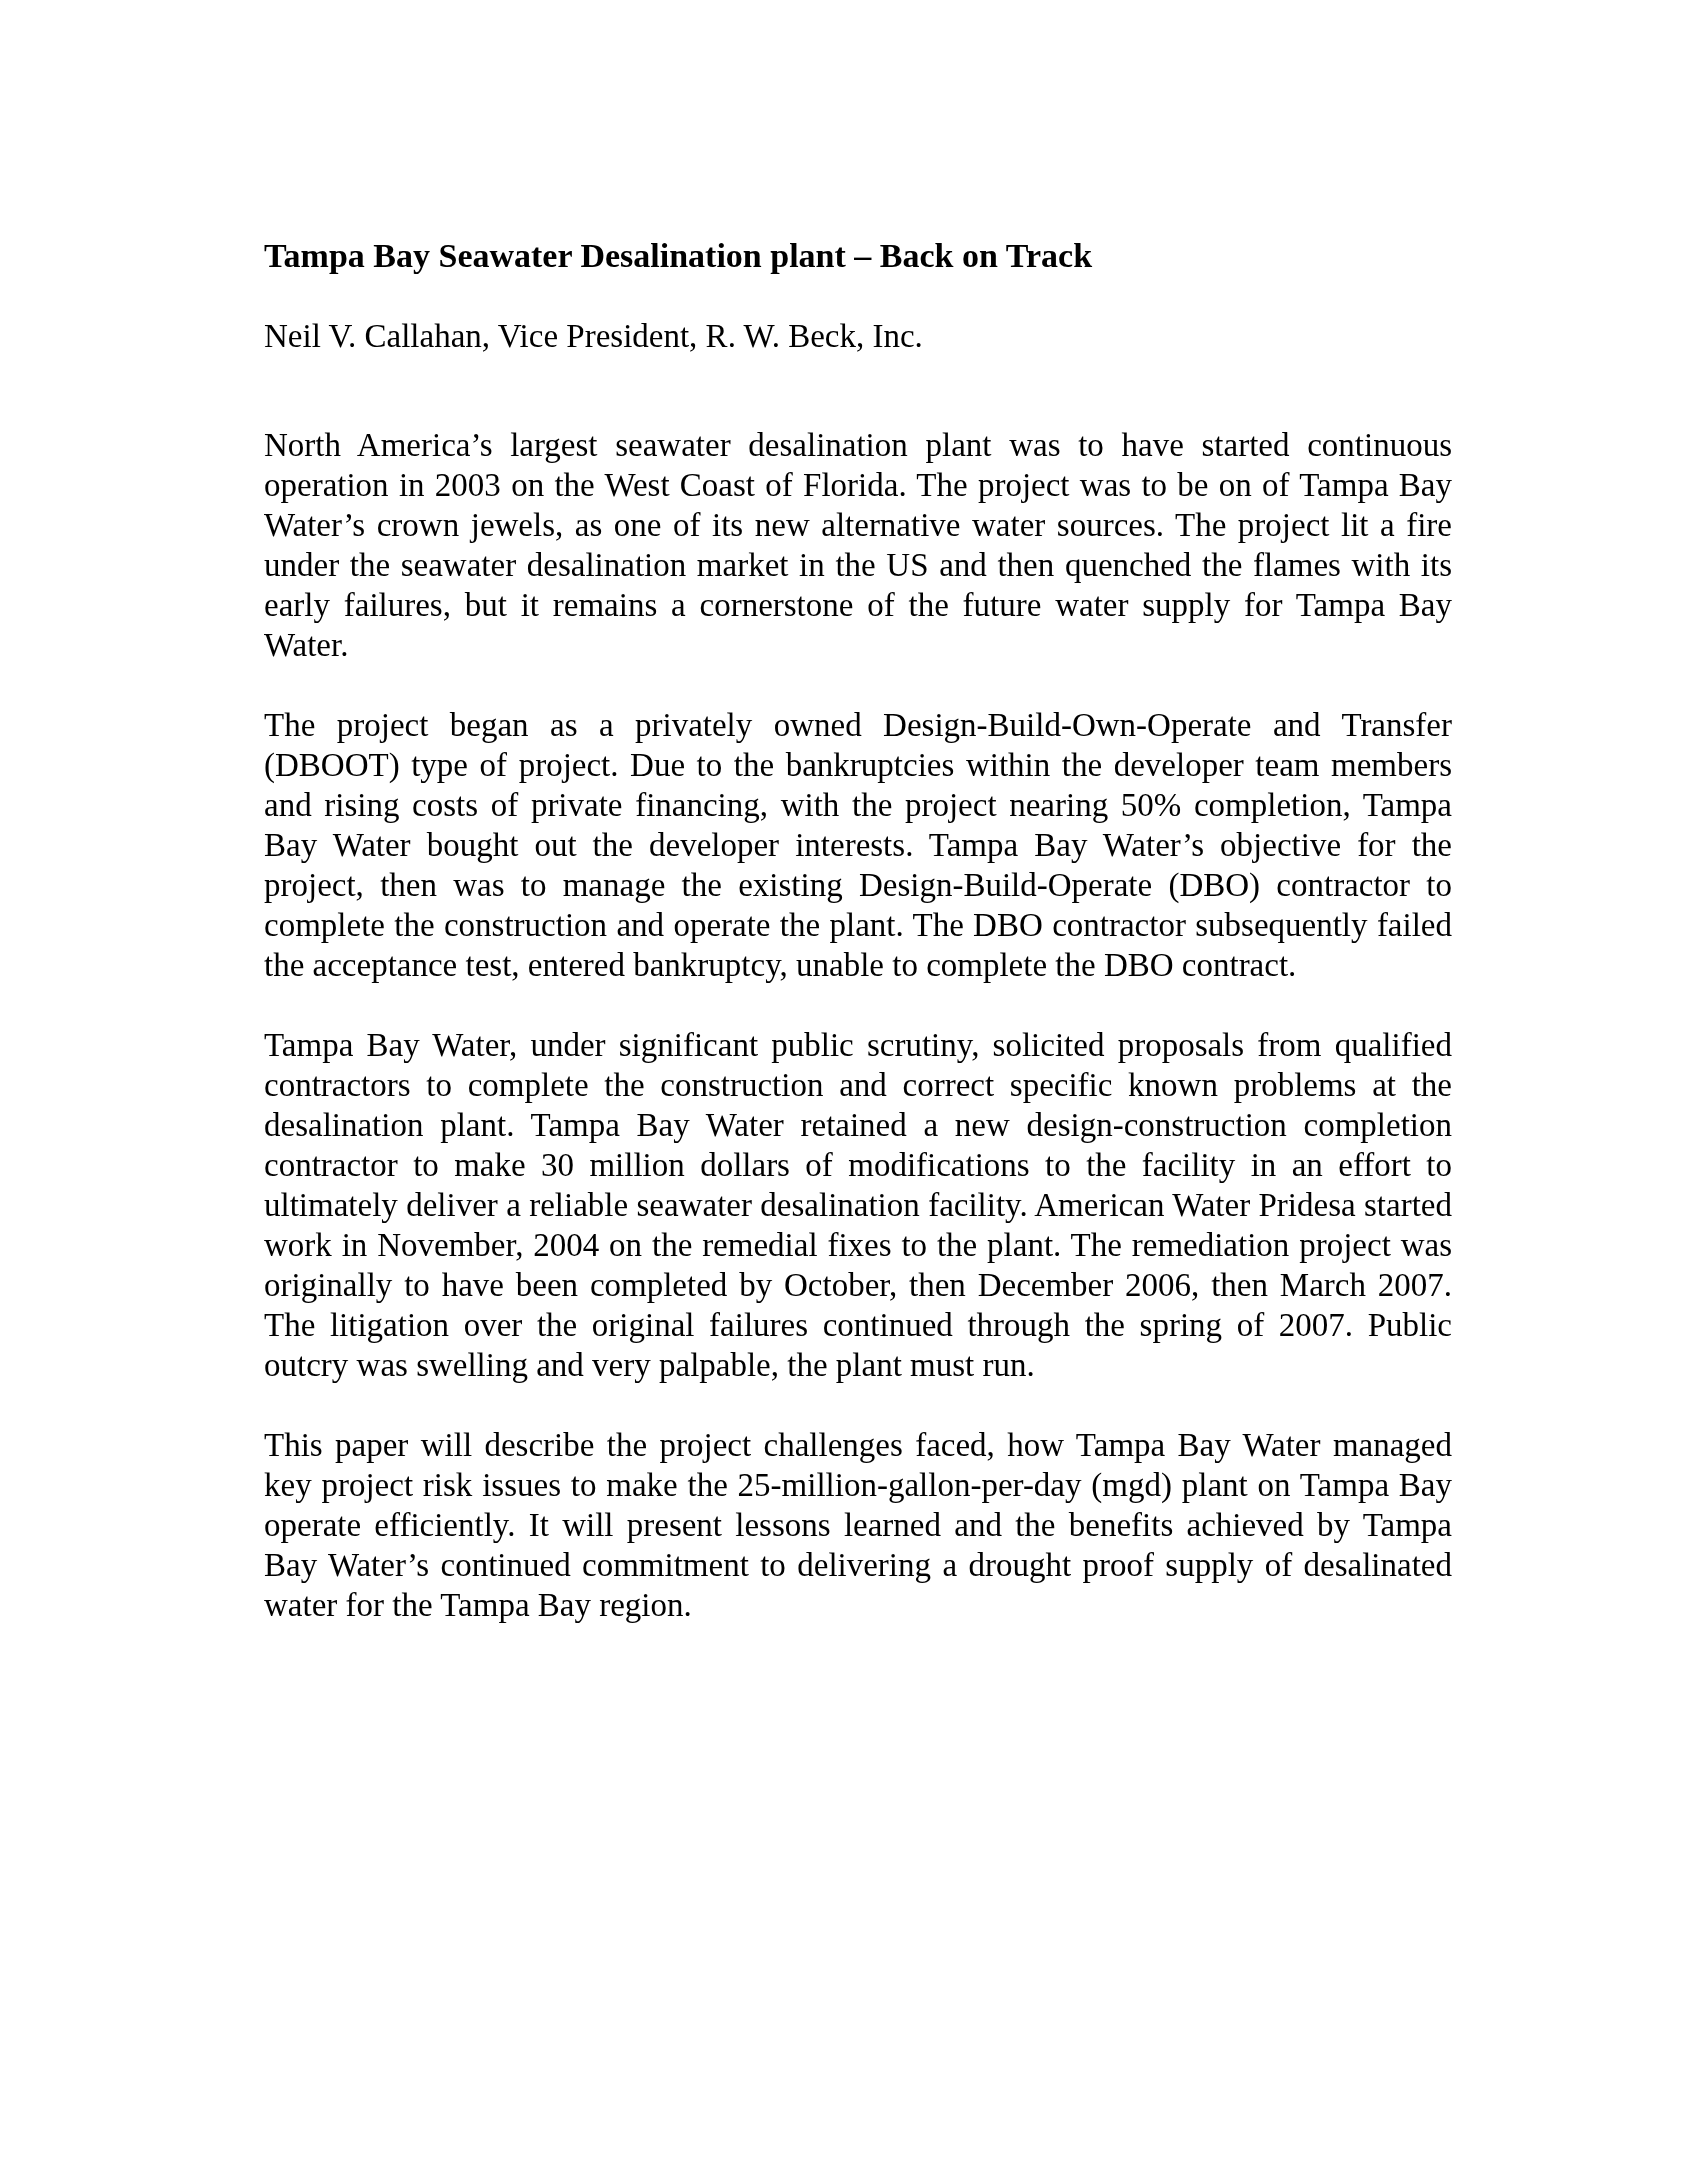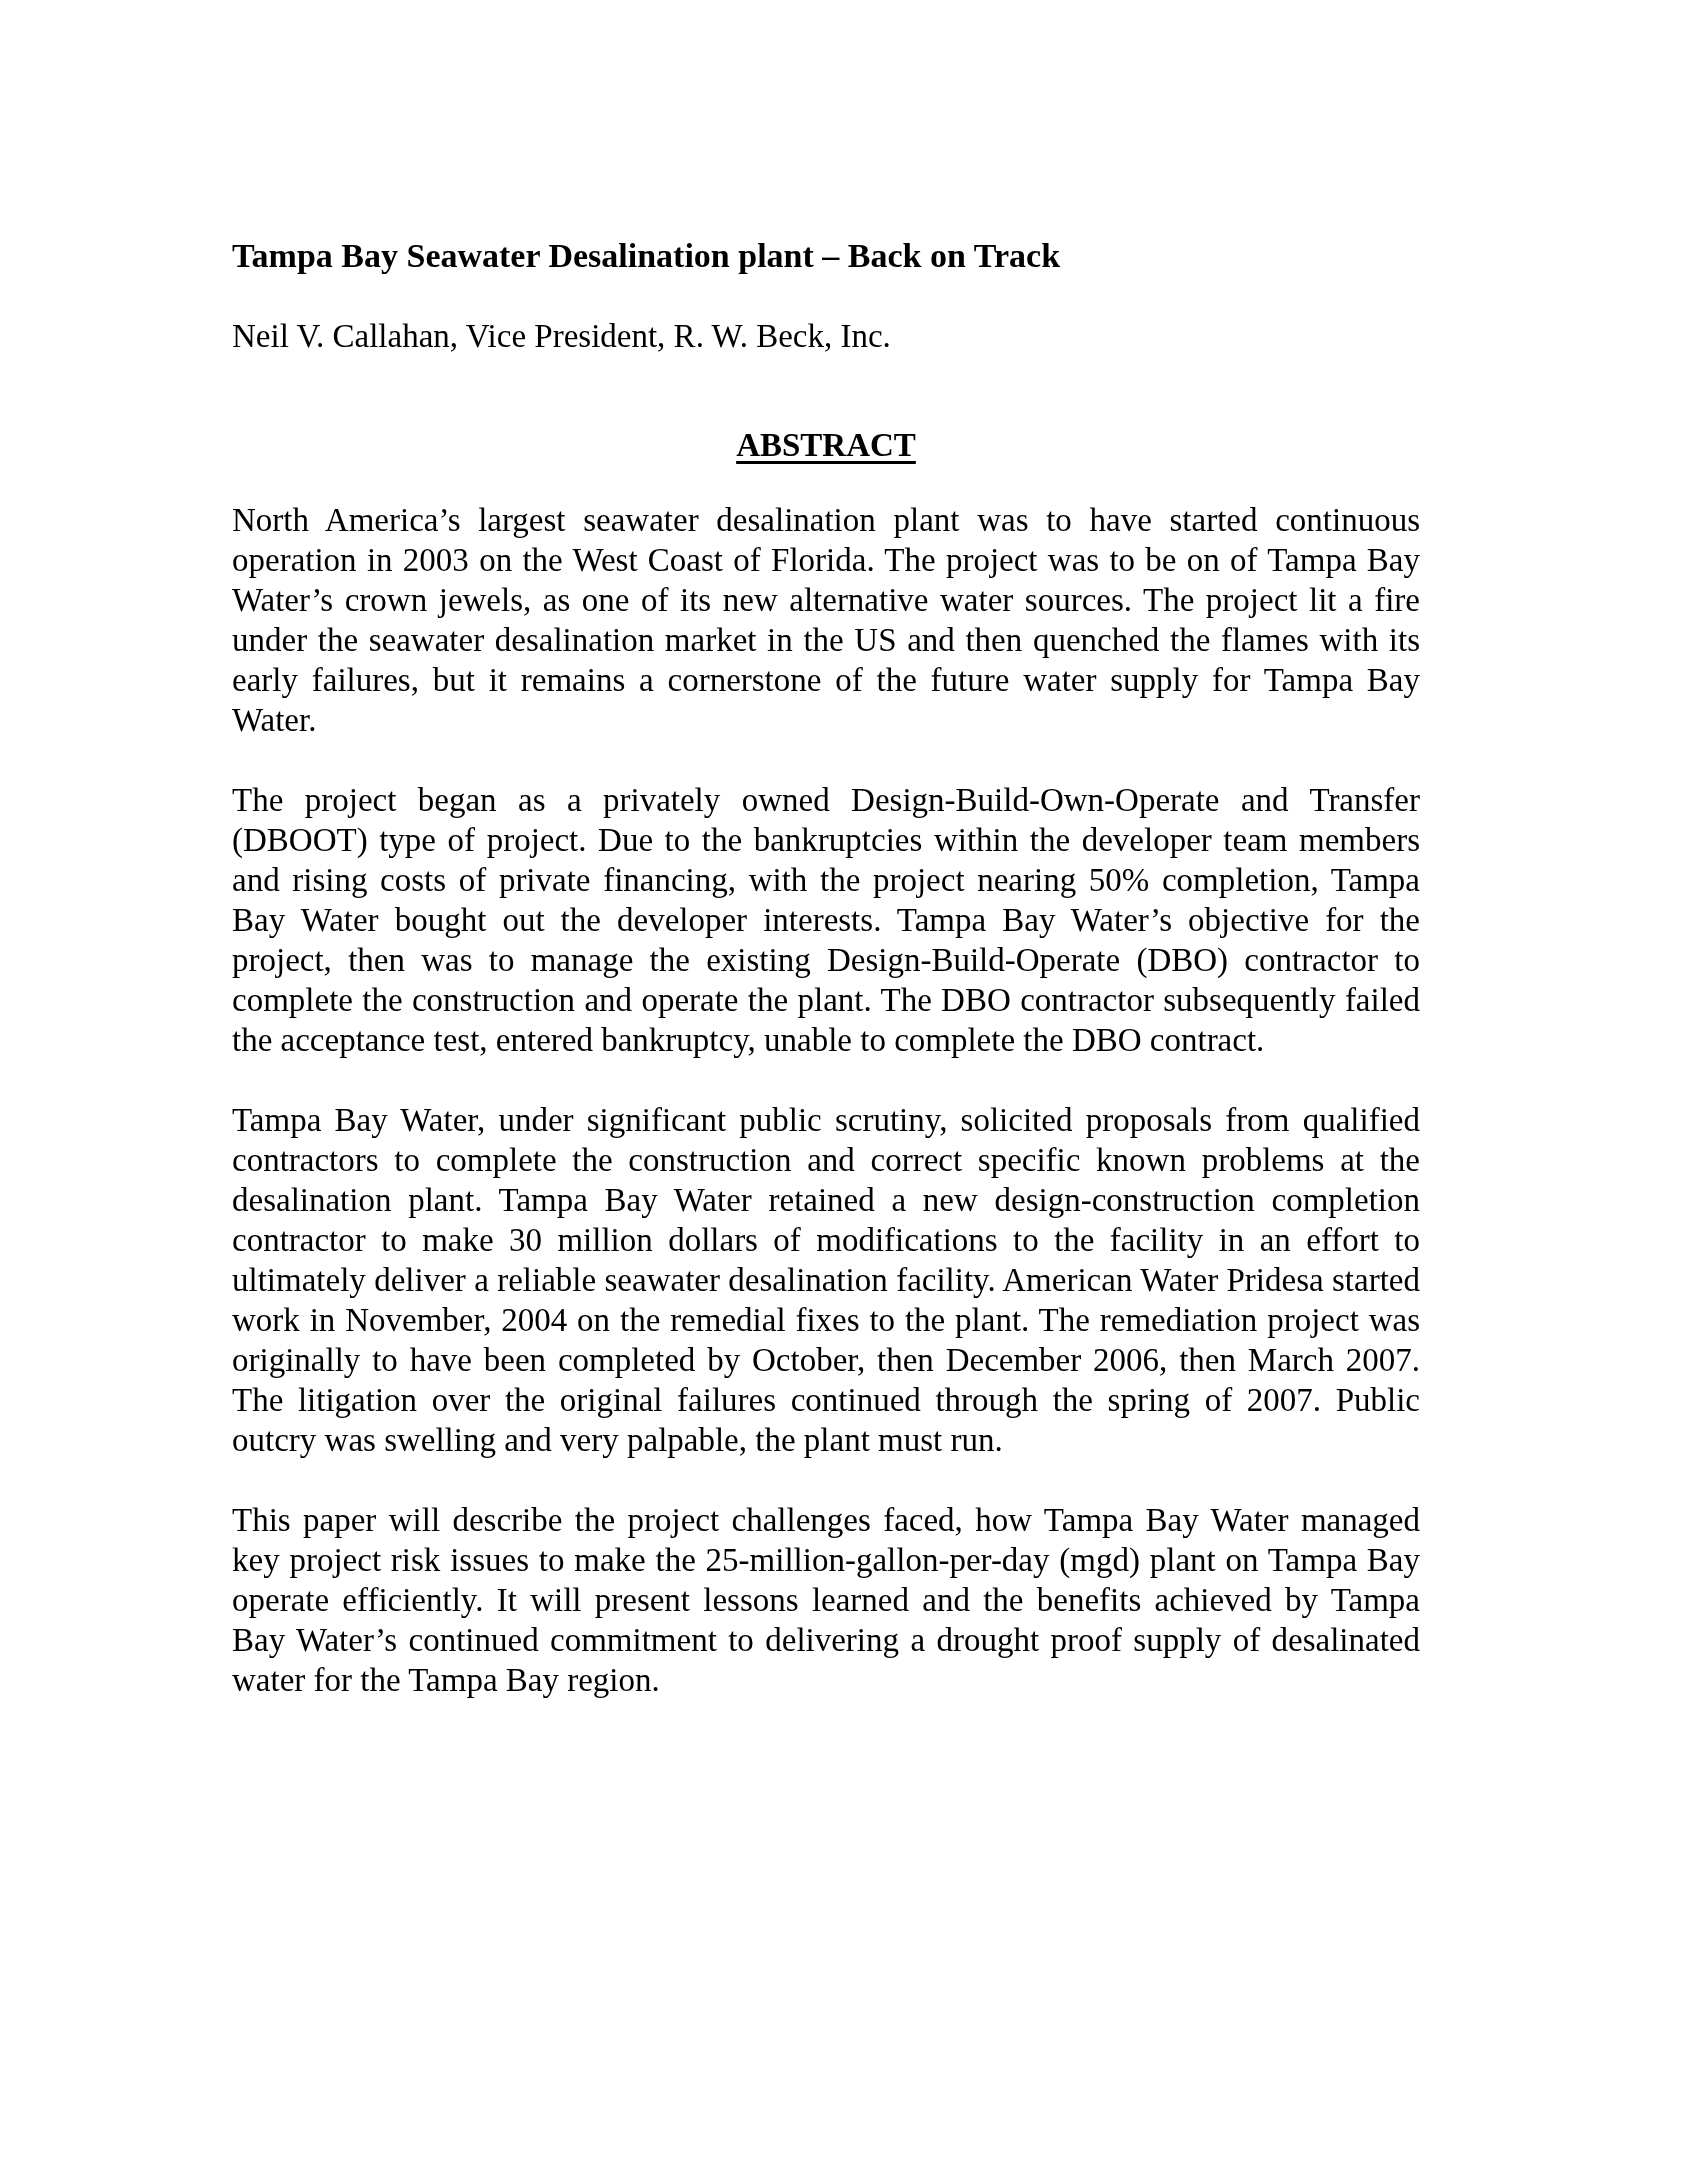--- a/index.html
+++ b/index.html
@@ -11,21 +11,21 @@
     position: relative;
     width: 1683px;
     height: 2178px;
     background: #ffffff;
     color: #000000;
     font-family: "Liberation Serif", "DejaVu Serif", serif;
     overflow: hidden;
   }
   .content {
     position: absolute;
-    left: 232px;
+    left: 264px;
     top: 236px;
     width: 1188px;
     font-size: 33px;
     line-height: 40px;
   }
   .doc-title {
     font-size: 34px;
     font-weight: bold;
     margin: 0 0 40px 0;
     line-height: 40px;
@@ -61,21 +61,20 @@
 <body>
 
 <div class="page">
   <div class="content">
 
     <h1 class="doc-title">Tampa Bay Seawater Desalination plant – Back on Track</h1>
 
 
     <p class="author-line">Neil V. Callahan, Vice President, R. W. Beck, Inc.</p>
 
-    <h2 class="abstract-heading"><span>ABSTRACT</span></h2>
 
     <p class="body-para">North America’s largest seawater desalination plant was to have started continuous operation in 2003 on the West Coast of Florida. The project was to be on of Tampa Bay Water’s crown jewels, as one of its new alternative water sources. The project lit a fire under the seawater desalination market in the US and then quenched the flames with its early failures, but it remains a cornerstone of the future water supply for Tampa Bay Water.</p>
 
     <p class="body-para">The project began as a privately owned Design-Build-Own-Operate and Transfer (DBOOT) type of project.  Due to the bankruptcies within the developer team members and rising costs of private financing, with the project nearing 50% completion, Tampa Bay Water bought out the developer interests. Tampa Bay Water’s objective for the project, then was to manage the existing Design-Build-Operate (DBO) contractor to complete the construction and operate the plant. The DBO contractor subsequently failed the acceptance test, entered bankruptcy, unable to complete the DBO contract.</p>
 
     <p class="body-para">Tampa Bay Water, under significant public scrutiny, solicited proposals from qualified contractors to complete the construction and correct specific known problems at the desalination plant. Tampa Bay Water retained a new design-construction completion contractor to make 30 million dollars of modifications to the facility in an effort to ultimately deliver a reliable seawater desalination facility. American Water Pridesa started work in November, 2004 on the remedial fixes to the plant. The remediation project was originally to have been completed by October, then December 2006, then March 2007.  The litigation over the original failures continued through the spring of 2007. Public outcry was swelling and very palpable, the plant must run.</p>
 
     <p class="body-para">This paper will describe the project challenges faced, how Tampa Bay Water managed key project risk issues to make the 25-million-gallon-per-day (mgd) plant on Tampa Bay operate efficiently. It will present lessons learned and the benefits achieved by Tampa Bay Water’s continued commitment to delivering a drought proof supply of desalinated water for the Tampa Bay region.</p>
 
   </div>

